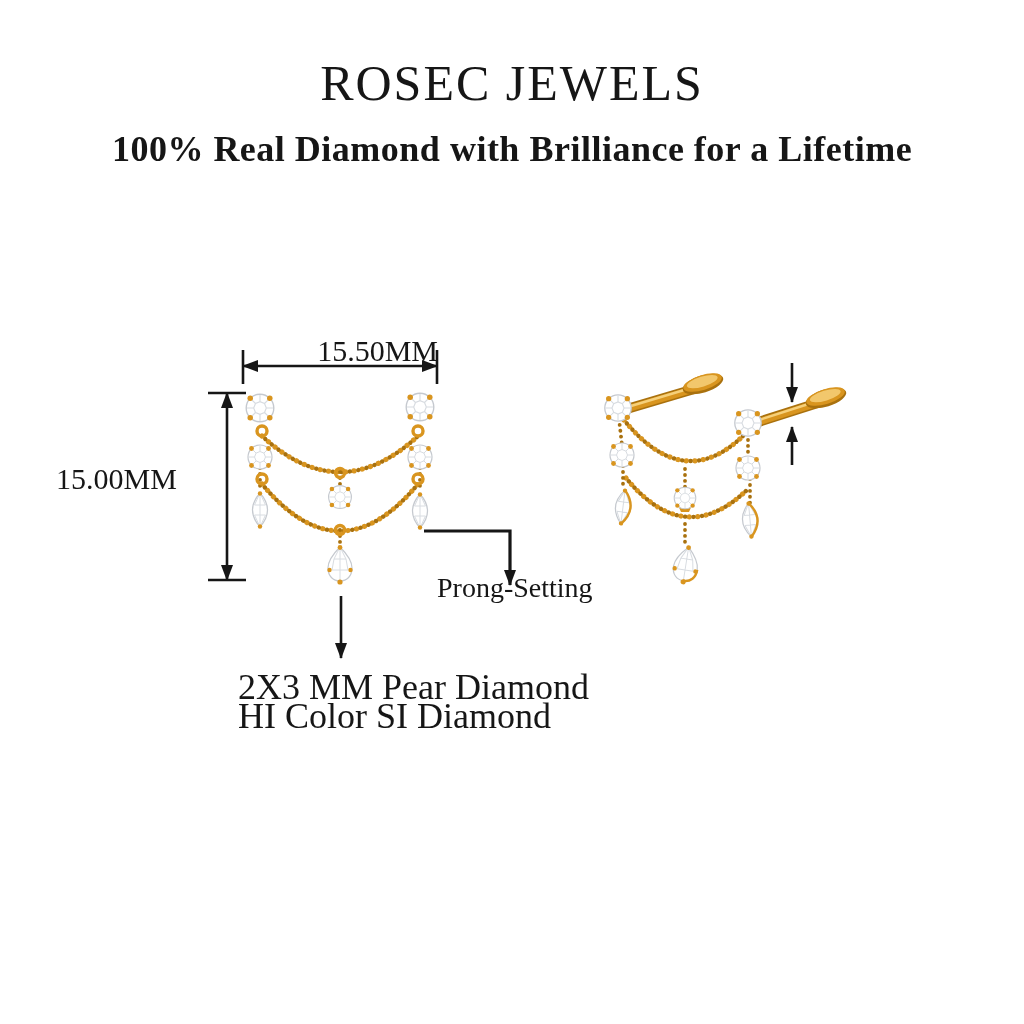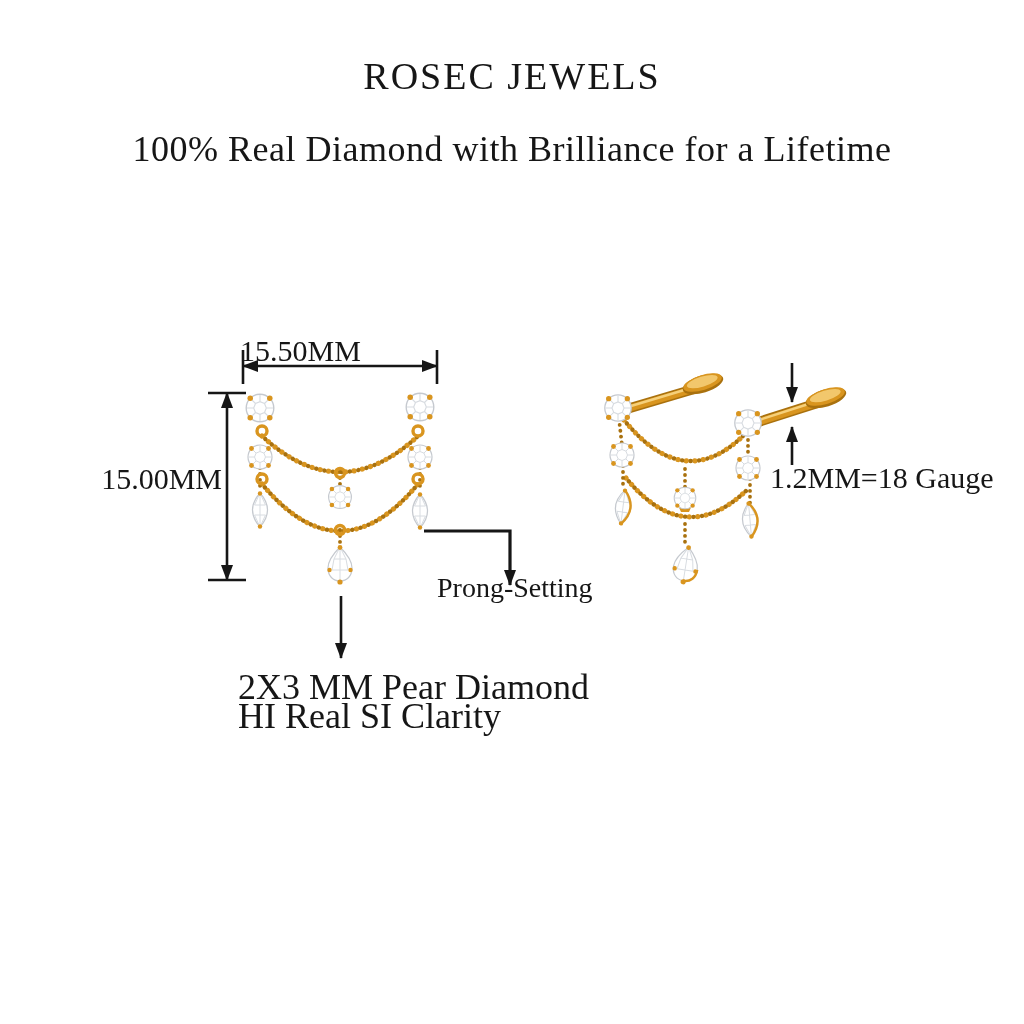--- a/index.html
+++ b/index.html
@@ -9,27 +9,27 @@
     --diamond-edge:#C5C9CF;
     --diamond-facet:#D8DCE1;
     --ink:#161616;
     --background:#FFFFFF;
   }
   *{margin:0;padding:0;box-sizing:border-box}
   html,body{width:1024px;height:1024px;background:var(--background)}
   body{font-family:"Liberation Serif","DejaVu Serif",serif;color:var(--ink)}
   .page{position:relative;width:1024px;height:1024px;overflow:hidden;background:var(--background)}
   .title{position:absolute;top:54px;left:0;width:100%;text-align:center;
-         font-size:38px;font-weight:500;letter-spacing:2px;white-space:nowrap}
+         font-size:50px;font-weight:500;letter-spacing:2px;white-space:nowrap}
   .tagline{position:absolute;top:128px;left:0;width:100%;text-align:center;
-         font-size:36px;font-weight:400;letter-spacing:.5px;white-space:nowrap}
+         font-size:36px;font-weight:700;letter-spacing:.5px;white-space:nowrap}
   .art{position:absolute;left:0;top:0;width:1024px;height:1024px}
   .lbl{position:absolute;font-size:30px;line-height:34px;white-space:nowrap;color:var(--ink)}
-  .lbl.width{left:240px;top:334px;width:198px;text-align:left}
-  .lbl.height{left:56px;top:462px;width:166px;text-align:right}
+  .lbl.width{left:240px;top:334px;width:198px;text-align:right}
+  .lbl.height{left:56px;top:462px;width:166px;}
   .lbl.gauge{left:770px;top:461px}
   .lbl.prong{left:437px;top:571px;font-size:28px}
   .lbl.pear{left:238px;top:673px;font-size:36px;line-height:29px}
   .footer{position:absolute;top:922px;left:0;width:100%;text-align:center;font-size:30px;white-space:nowrap}
 
   .dim{stroke:var(--ink);stroke-width:2.6;fill:none}
   .dim.thick{stroke-width:3.2}
   .chain{fill:none;stroke:var(--gold-mid);stroke-width:5.2;stroke-linecap:round;stroke-dasharray:.1 8.4}
   .chain.alt{stroke:var(--gold-dark);stroke-width:4.4;stroke-dashoffset:4.2}
   .bail{fill:none;stroke:var(--gold-dark);stroke-width:3.8;stroke-linecap:round;stroke-dasharray:.1 5.8}
@@ -178,20 +178,19 @@
       <line class="dim" x1="792" y1="465" x2="792" y2="427" marker-end="url(#ah)"></line>
     </g>
 
     <path class="dim thick" d="M424,531 L510,531 L510,585" marker-end="url(#ah)"></path>
 
     <line class="dim" x1="341" y1="596" x2="341" y2="658" marker-end="url(#ah)"></line>
   </svg>
 
   <div class="lbl width">15.50MM</div>
   <div class="lbl height">15.00MM</div>
-  <div class="lbl gauge">1.2MM=18 Gauge</div>
   <div class="lbl prong">Prong-Setting</div>
   <div class="lbl pear">
     <div>2X3 MM Pear Diamond</div>
-    <div>HI Real SI Clarity</div>
+    <div>HI Color SI Diamond</div>
   </div>
 
 </div>
 
 </body></html>

